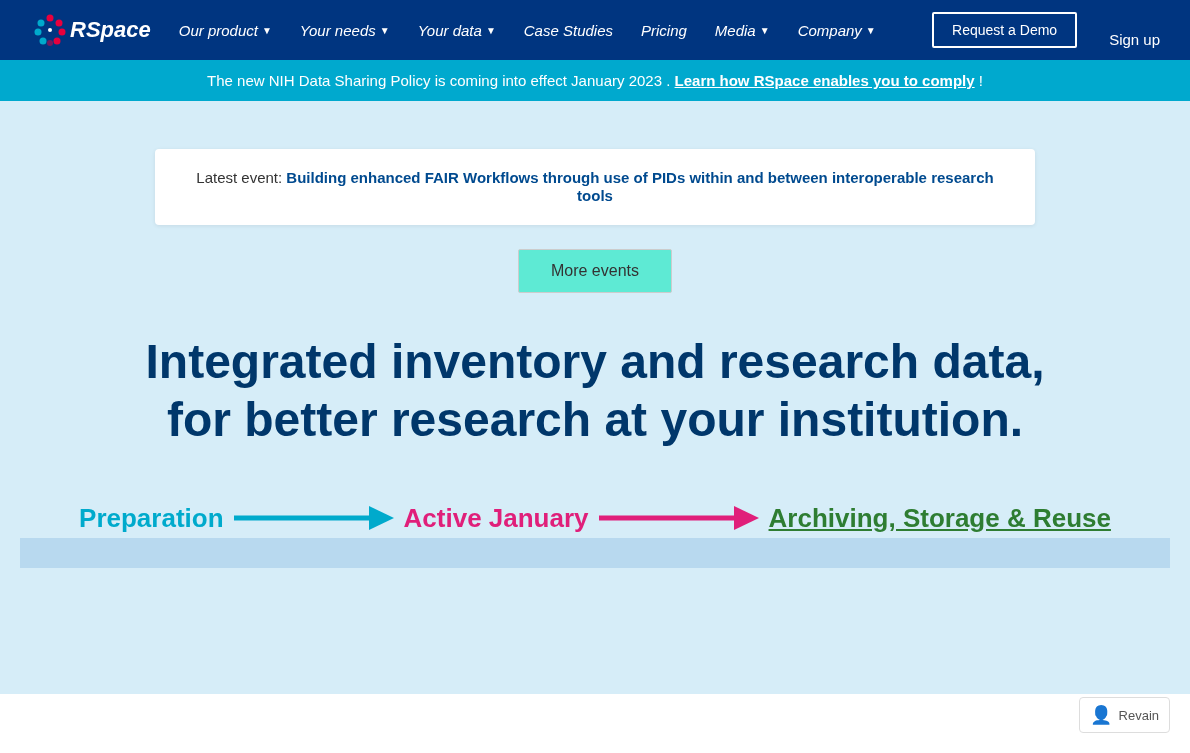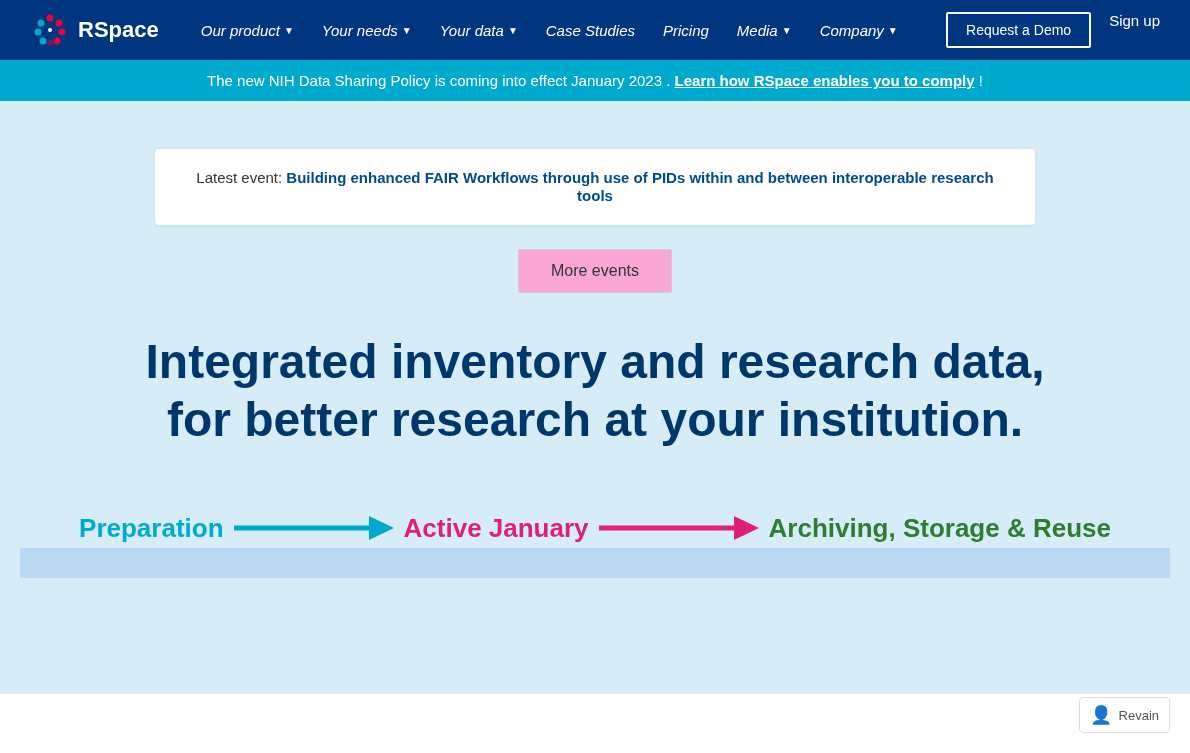--- a/index.html
+++ b/index.html
@@ -10,23 +10,23 @@
       background-color: #003580;
       display: flex;
       align-items: center;
       padding: 0 30px;
       height: 60px;
       position: relative;
     }
     .logo-area {
       display: flex;
       align-items: center;
-      gap: 8px;
-      margin-right: 30px;
+      margin-right: 16px;
       text-decoration: none;
+      font-style: italic;
     }
     .logo-icon {
       width: 40px;
       height: 40px;
     }
     .logo-text {
       color: white;
       font-size: 22px;
       font-weight: bold;
     }
@@ -44,22 +44,22 @@
       display: flex;
       align-items: center;
       gap: 4px;
       white-space: nowrap;
       text-decoration: none;
       font-style: italic;
     }
     .nav-chevron { font-size: 10px; }
     .nav-right {
       display: flex;
-      align-items: flex-start;
-      gap: 18px;
+      align-items: flex-end;
+      gap: 32px;
       padding-left: 22px;
     }
     .btn-demo {
       background-color: transparent;
       border: 2px solid white;
       color: white;
       padding: 8px 18px;
       font-size: 14px;
       cursor: pointer;
       border-radius: 2px;
@@ -115,21 +115,21 @@
     }
     .event-title {
       font-size: 15px;
       color: #004a8f;
       font-weight: bold;
       display: inline;
     }
 
     
     .btn-more-events {
-      background: #f9a8d4;
+      background: #5eead4;
       border: 1px solid #ccc;
       color: #333;
       font-size: 16px;
       padding: 12px 32px;
       cursor: pointer;
       border-radius: 2px;
       margin-bottom: 40px;
     }
 
     
@@ -144,29 +144,28 @@
     }
 
     
     .workflow {
       display: flex;
       align-items: center;
       justify-content: center;
       gap: 0;
       width: 100%;
       padding: 0 40px;
-      margin-top: 10px;
     }
     .workflow-step {
       font-size: 26px;
       font-weight: bold;
     }
     .step-prep { color: #00aacc; }
     .step-active { color: #e01f7a; }
-    .step-archive { color: #2e7d32; text-align: left; }
+    .step-archive { color: #2e7d32; text-align: left; text-decoration: underline; }
 
     .arrow-cyan {
       width: 180px;
       height: 40px;
       display: flex;
       align-items: center;
     }
     .arrow-pink {
       width: 180px;
       height: 40px;

